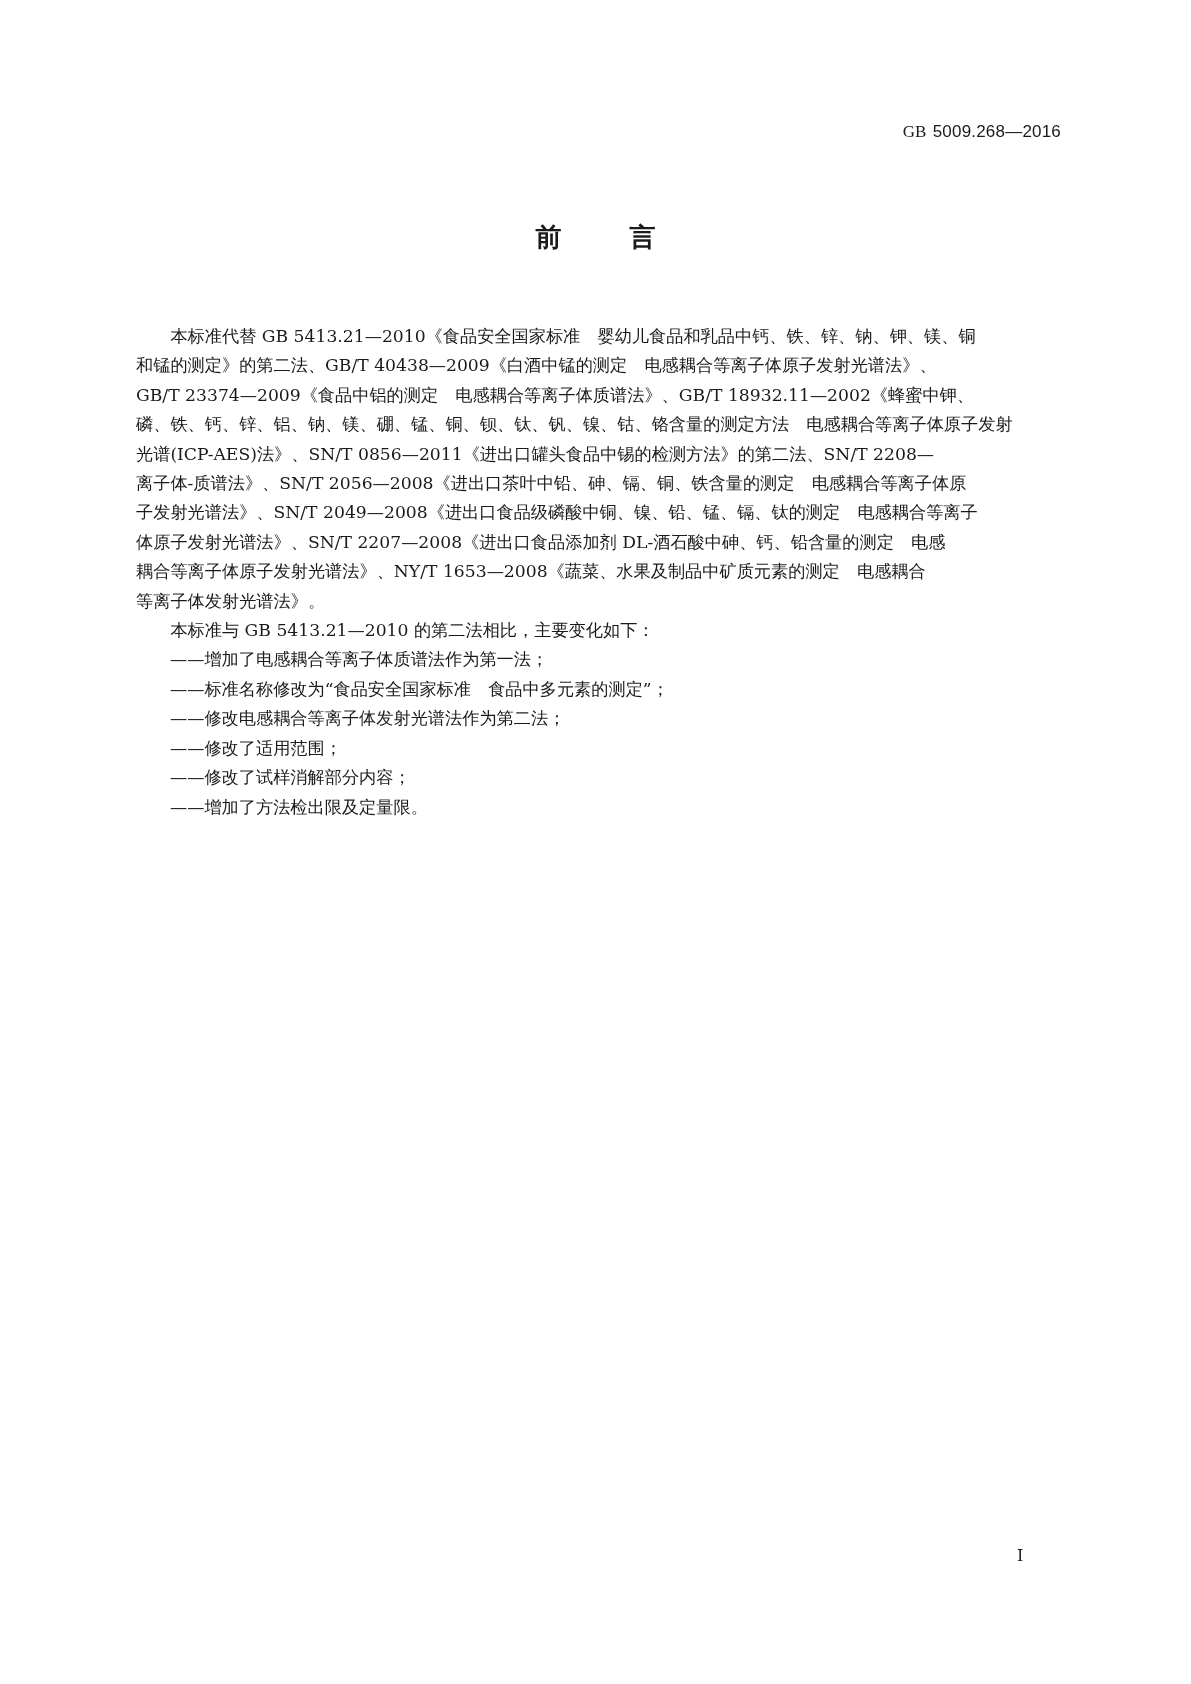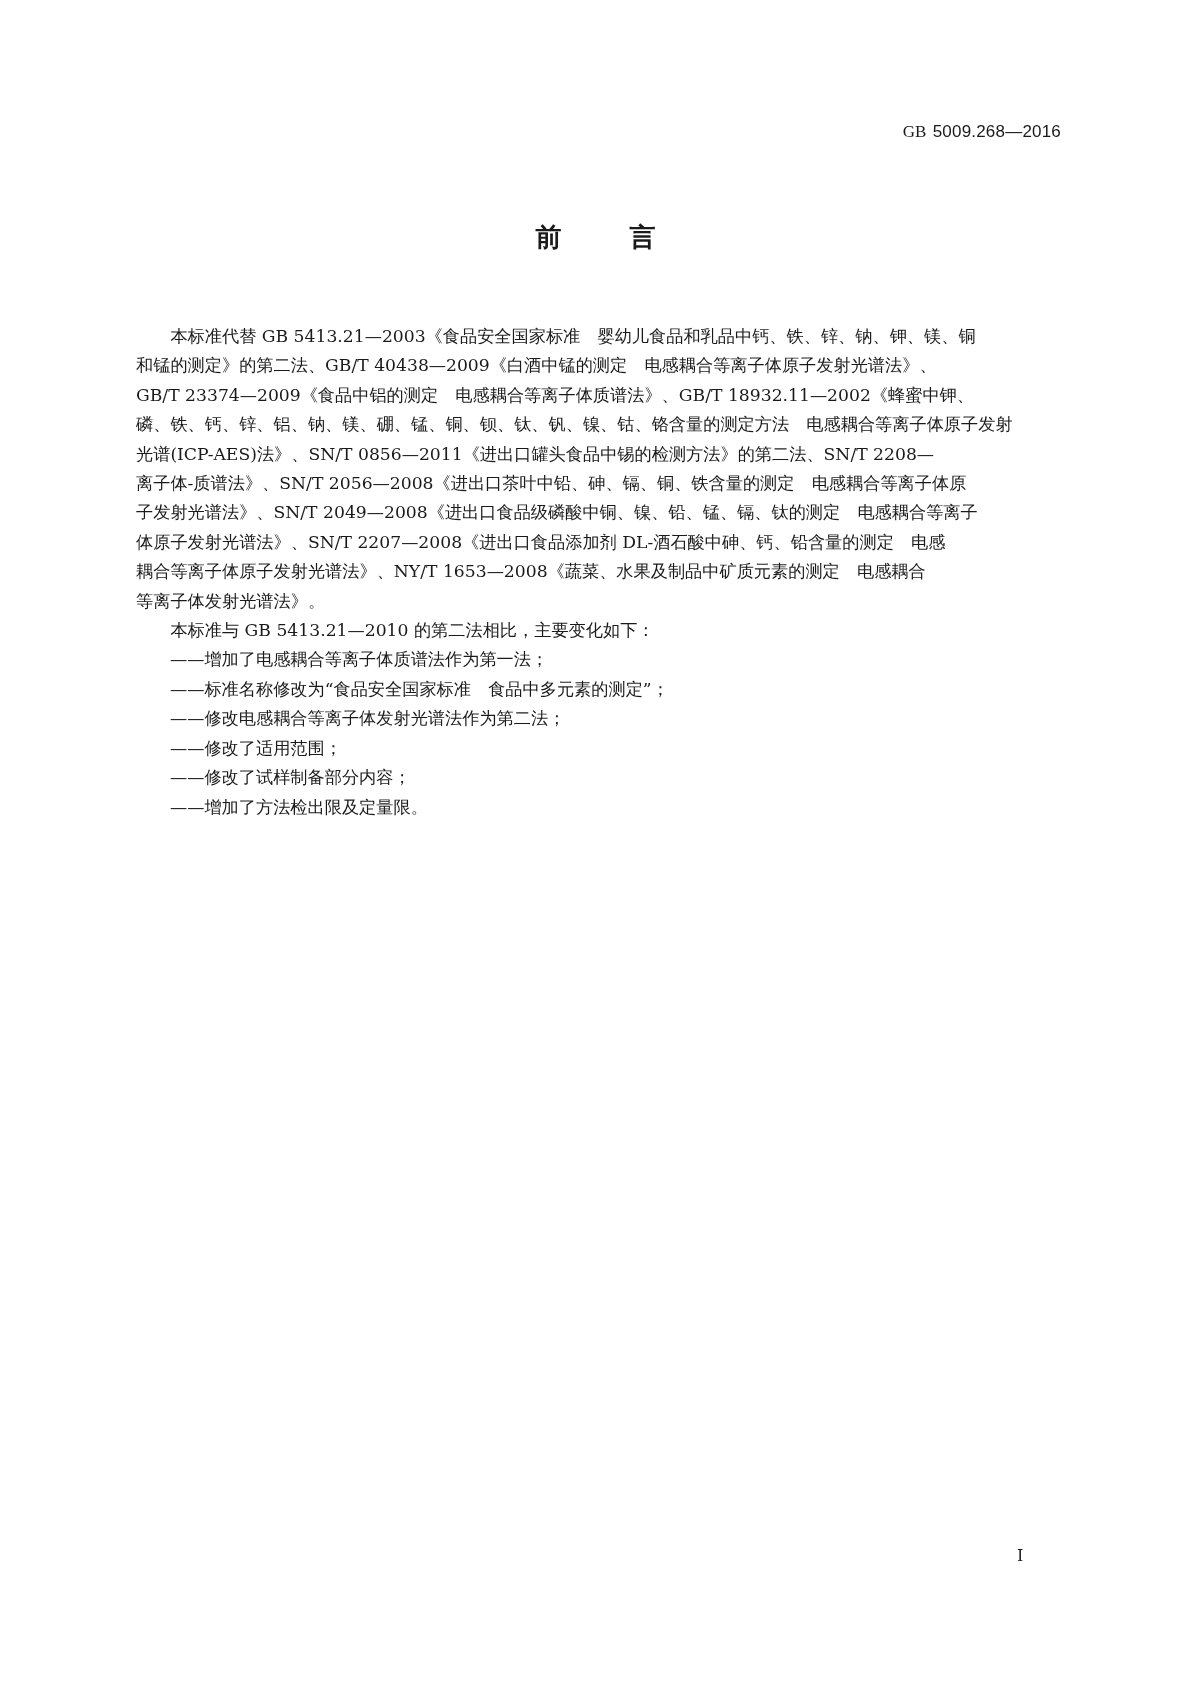--- a/index.html
+++ b/index.html
@@ -24,35 +24,35 @@
 <div class="std-number">
   <b>GB</b><span>5009.268—2016</span>
 </div>
 
 <div class="title">
   <span>前</span><span>言</span>
 </div>
 
 <div class="body">
   <p class="para" style="text-indent:0;">
-    <span class="line" style="padding-left:2em;">本标准代替 GB 5413.21—2003《食品安全国家标准　婴幼儿食品和乳品中钙、铁、锌、钠、钾、镁、铜</span>
+    <span class="line" style="padding-left:2em;">本标准代替 GB 5413.21—2010《食品安全国家标准　婴幼儿食品和乳品中钙、铁、锌、钠、钾、镁、铜</span>
     <span class="line">和锰的测定》的第二法、GB/T 40438—2009《白酒中锰的测定　电感耦合等离子体原子发射光谱法》、</span>
     <span class="line">GB/T 23374—2009《食品中铝的测定　电感耦合等离子体质谱法》、GB/T 18932.11—2002《蜂蜜中钾、</span>
     <span class="line">磷、铁、钙、锌、铝、钠、镁、硼、锰、铜、钡、钛、钒、镍、钴、铬含量的测定方法　电感耦合等离子体原子发射</span>
     <span class="line">光谱(ICP-AES)法》、SN/T 0856—2011《进出口罐头食品中锡的检测方法》的第二法、SN/T 2208—</span>
     <span class="line">离子体-质谱法》、SN/T 2056—2008《进出口茶叶中铅、砷、镉、铜、铁含量的测定　电感耦合等离子体原</span>
     <span class="line">子发射光谱法》、SN/T 2049—2008《进出口食品级磷酸中铜、镍、铅、锰、镉、钛的测定　电感耦合等离子</span>
     <span class="line">体原子发射光谱法》、SN/T 2207—2008《进出口食品添加剂 DL-酒石酸中砷、钙、铅含量的测定　电感</span>
     <span class="line">耦合等离子体原子发射光谱法》、NY/T 1653—2008《蔬菜、水果及制品中矿质元素的测定　电感耦合</span>
     <span class="line">等离子体发射光谱法》。</span>
   </p>
   <p class="para">本标准与 GB 5413.21—2010 的第二法相比，主要变化如下：</p>
   <div>
     <p class="list-item">——增加了电感耦合等离子体质谱法作为第一法；</p>
     <p class="list-item">——标准名称修改为“食品安全国家标准　食品中多元素的测定”；</p>
     <p class="list-item">——修改电感耦合等离子体发射光谱法作为第二法；</p>
     <p class="list-item">——修改了适用范围；</p>
-    <p class="list-item">——修改了试样制备部分内容；</p>
+    <p class="list-item">——修改了试样消解部分内容；</p>
     <p class="list-item">——增加了方法检出限及定量限。</p>
   </div>
 </div>
 
 <div class="page-num">I</div>
 
 </body></html>

